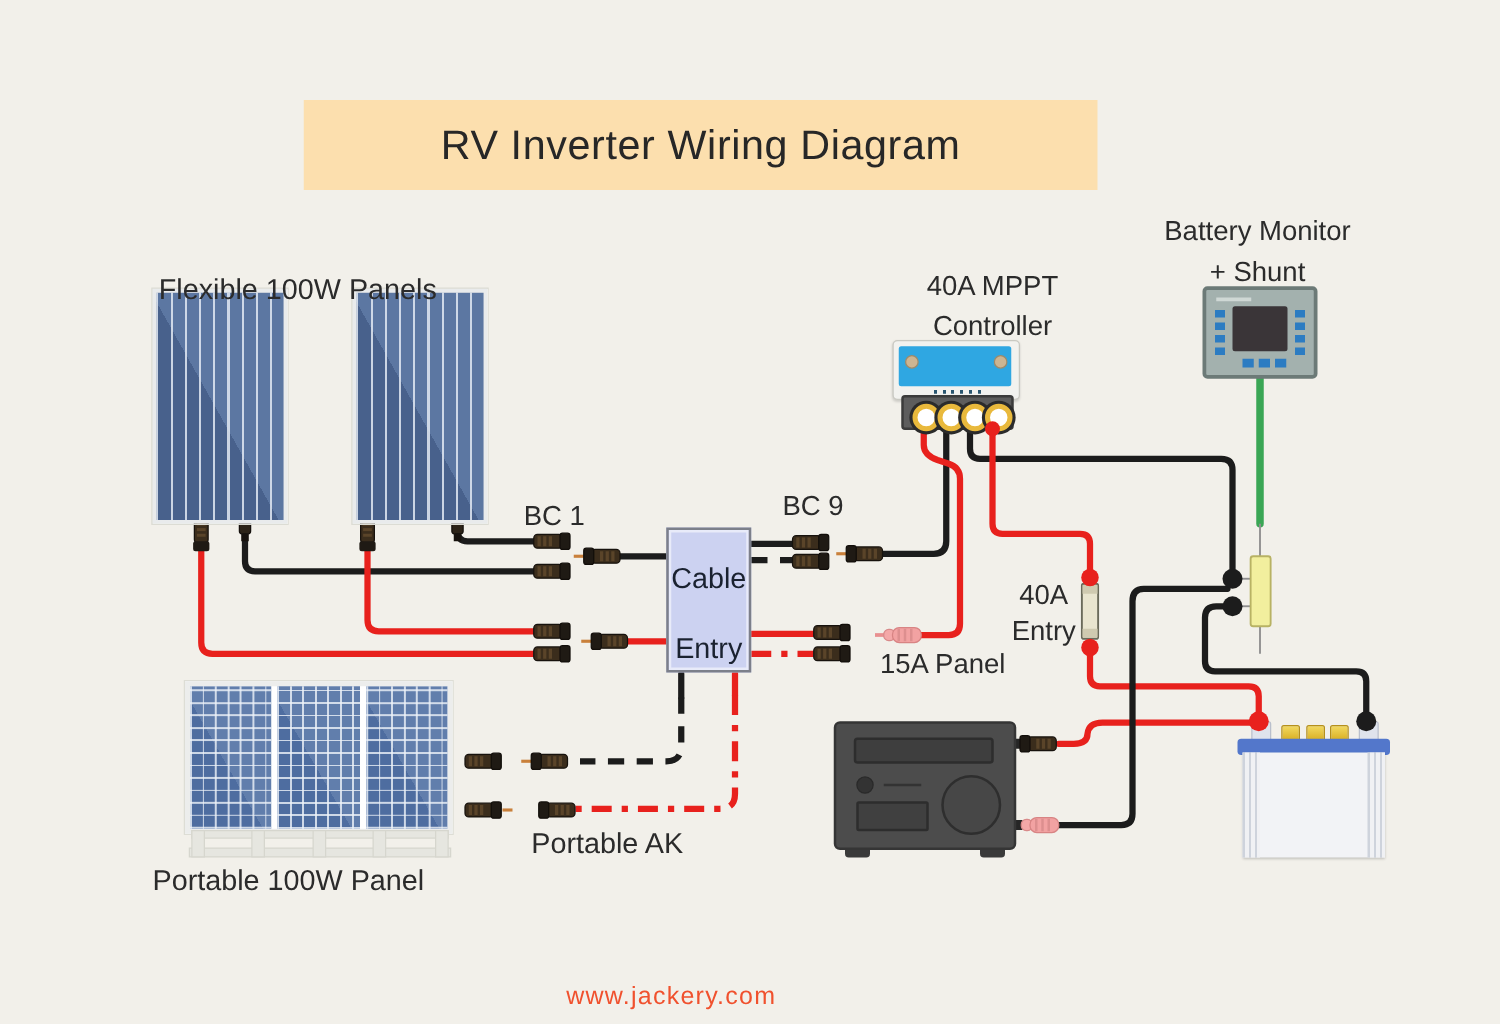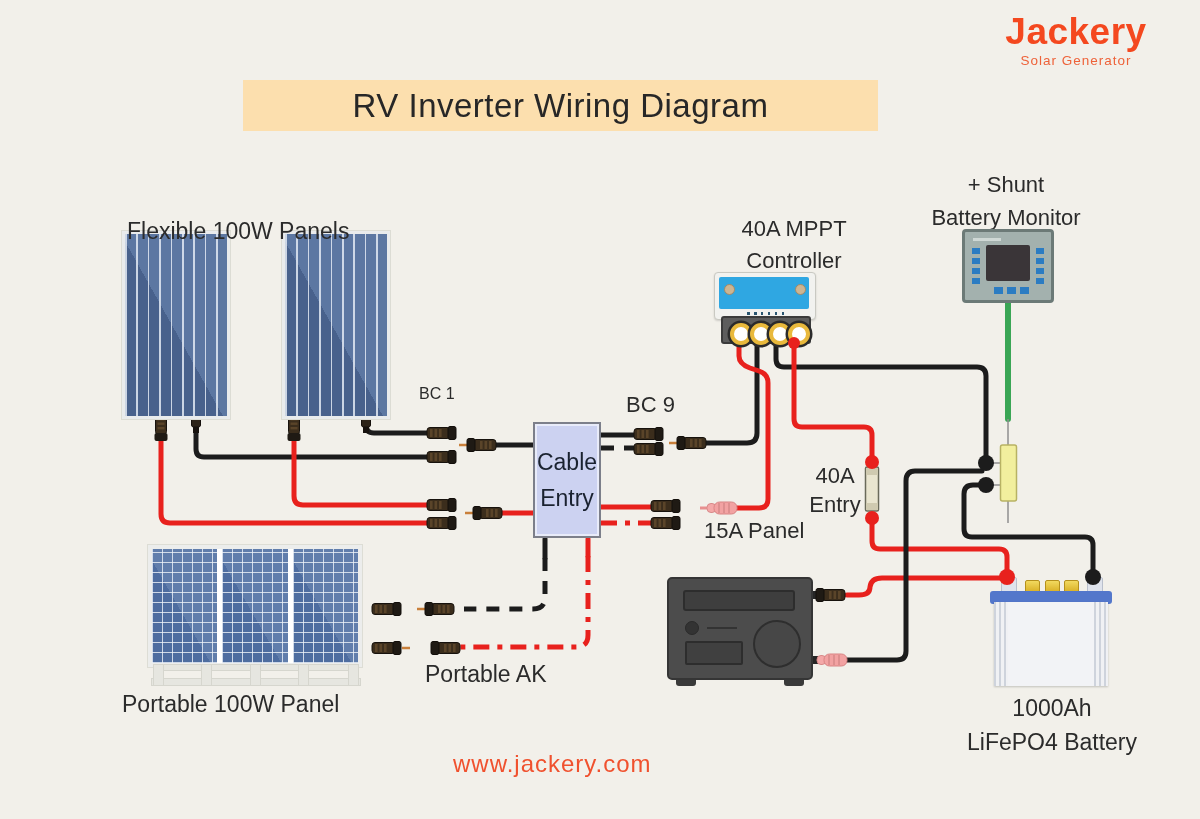--- a/index.html
+++ b/index.html
@@ -15,27 +15,27 @@
   .wr{stroke:#e8211d;stroke-width:5;fill:none;stroke-linecap:round;stroke-linejoin:round;}
   .wrd{stroke:#e8211d;stroke-width:5;fill:none;stroke-linecap:butt;stroke-dasharray:16 8 5 8;}
   .wg{stroke:#3aa655;stroke-width:6;fill:none;stroke-linecap:round;}
   .thin{stroke:#8f8f8f;stroke-width:1.5;fill:none;}
 
   
   .lbl{position:absolute;color:#2b2b2b;font-size:23px;white-space:nowrap;}
   .ctr{text-align:center;}
 
   
-  .banner{position:absolute;left:243px;top:80px;width:635px;height:51px;background:#fcdfae;
+  .banner{position:absolute;left:243px;top:80px;width:635px;height:72px;background:#fcdfae;
           display:flex;align-items:center;justify-content:center;}
   .banner span{font-size:33px;font-weight:500;color:#272727;letter-spacing:.5px;}
   .logo{position:absolute;left:988px;top:12px;width:176px;text-align:center;}
   .logo .nm{font-size:37px;font-weight:700;color:#f4481f;letter-spacing:.5px;line-height:40px;}
   .logo .tg{font-size:13.5px;color:#ee6239;letter-spacing:1px;margin-top:1px;}
-  .site{position:absolute;left:453px;top:750px;font-size:24px;color:#f0512e;letter-spacing:1px;}
+  .site{position:absolute;left:453px;top:786px;font-size:20px;color:#f0512e;letter-spacing:1px;}
 
   
   .fpanel{position:absolute;width:102px;height:182px;border:3px solid #e9ebec;
     box-shadow:0 0 0 1px #dcdcd4;
     background:
       repeating-linear-gradient(90deg, rgba(226,233,243,.85) 0 1.6px, rgba(226,233,243,0) 1.6px 11.4px),
       linear-gradient(to top right,#48618c 48%,#5c77a2 48%);}
   .fp1{left:122px;top:231px;} .fp2{left:282px;top:231px;}
 
   
@@ -49,21 +49,21 @@
   .stand{position:absolute;left:152px;top:665px;width:208px;height:20px;}
   .stand i{position:absolute;background:#e6e6e0;box-shadow:0 0 0 1px #d6d6ce;}
   .st-top{left:2px;top:0;width:204px;height:5px;}
   .st-bot{left:0;top:14px;width:208px;height:6px;}
   .leg{top:0;width:9px;height:20px;}
 
   
   .centry{position:absolute;left:533px;top:422px;width:64px;height:112px;background:#ccd2f1;
     border:2px solid #7c7f8a;box-shadow:inset 0 0 0 2px rgba(255,255,255,.55);
     display:flex;flex-direction:column;align-items:center;justify-content:center;gap:9px;}
-  .centry span{font-size:23px;color:#1a2230;}
+  .centry span{font-size:23px;color:#1a2230;margin-top:20px;}
 
   
   .mppt-face{position:absolute;left:714px;top:272px;width:100px;height:46px;background:#f2f2ef;
     border:1px solid #c9c9c2;border-radius:4px;box-shadow:0 1px 2px rgba(0,0,0,.15);}
   .mppt-screen{position:absolute;left:4px;top:4px;width:90px;height:32px;background:#2fa7e2;border-radius:2px;}
   .screw{position:absolute;width:9px;height:9px;border-radius:50%;background:#cdb592;border:1px solid #9e8a6a;}
   .mppt-dots{position:absolute;left:32px;top:39px;width:38px;height:3px;
     background:repeating-linear-gradient(90deg,#2a5670 0 2.5px,transparent 2.5px 7px);}
   .mppt-block{position:absolute;left:721px;top:316px;width:86px;height:24px;background:#5d5d5d;
     border:2px solid #3b3b3b;border-radius:3px;}
@@ -226,24 +226,20 @@
       <use href="#mc4r" x="372" y="602"></use>
       <use href="#mc4r" x="372" y="641"></use>
       <use href="#mc4l" x="424" y="602"></use>
       <use href="#mc4l" x="430" y="641"></use>
 
       <use href="#mc4l" x="815" y="588"></use>
       <use href="#pinkc" x="816" y="653"></use>
     </g>
   </svg>
 
-  <div class="logo">
-    <div class="nm">Jackery</div>
-    <div class="tg">Solar Generator</div>
-  </div>
 
   <div class="banner">
     <span>RV Inverter Wiring Diagram</span>
   </div>
 
   <div class="fpanel fp1"></div>
   <div class="fpanel fp2"></div>
   <div class="lbl" style="left:127px;top:218px;">Flexible 100W Panels</div>
 
   <div class="ppanel">
@@ -255,21 +251,21 @@
     <i class="st-top"></i>
       <i class="st-bot"></i>
     <i class="leg" style="left:2px;"></i>
       <i class="leg" style="left:50px;"></i>
     <i class="leg" style="left:99px;"></i>
       <i class="leg" style="left:147px;"></i>
     <i class="leg" style="left:197px;"></i>
   </div>
   <div class="lbl" style="left:122px;top:691px;">Portable 100W Panel</div>
 
-  <div class="lbl" style="left:419px;top:385px;font-size:16px;">BC 1</div>
+  <div class="lbl" style="left:419px;top:400px;font-size:22px;">BC 1</div>
   <div class="lbl" style="left:626px;top:392px;font-size:22px;">BC 9</div>
 
   <div class="centry">
     <span>Cable</span>
     <span>Entry</span>
   </div>
 
   <div class="lbl" style="left:425px;top:661px;">Portable AK</div>
 
   <div class="lbl ctr" style="left:739px;top:213px;width:110px;font-size:22px;line-height:32px;">
@@ -283,22 +279,22 @@
     <div class="mppt-dots"></div>
   </div>
   <div class="mppt-block">
     <div class="term" style="left:6.5px;"></div>
     <div class="term" style="left:26.5px;"></div>
     <div class="term" style="left:45.5px;"></div>
     <div class="term" style="left:64.5px;"></div>
   </div>
 
   <div class="lbl ctr" style="left:906px;top:168px;width:200px;font-size:22px;line-height:33px;">
+    <div>Battery Monitor</div>
     <div>+ Shunt</div>
-    <div>Battery Monitor</div>
   </div>
   <div class="monitor">
     <i class="mon-line"></i>
     <i class="mon-screen"></i>
     <i class="btn" style="left:7px;top:16px;"></i>
     <i class="btn" style="left:7px;top:26px;"></i>
     <i class="btn" style="left:7px;top:36px;"></i>
     <i class="btn" style="left:7px;top:46px;"></i>
     <i class="btn" style="left:71px;top:16px;"></i>
     <i class="btn" style="left:71px;top:26px;"></i>
@@ -328,24 +324,20 @@
   <div class="post" style="left:1001px;top:577px;"></div>
   <div class="post" style="left:1087px;top:577px;"></div>
   <div class="cap" style="left:1025px;top:580px;"></div>
   <div class="cap" style="left:1045px;top:580px;"></div>
   <div class="cap" style="left:1064px;top:580px;"></div>
   <div class="bat-top"></div>
   <div class="bat-body">
     <div class="bat-rib" style="left:0;"></div>
     <div class="bat-rib" style="right:0;"></div>
   </div>
-  <div class="lbl ctr" style="left:952px;top:691px;width:200px;line-height:34px;">
-    <div>1000Ah</div>
-    <div>LiFePO4 Battery</div>
-  </div>
 
   <div class="dot dr" style="left:788px;top:337px;width:12px;height:12px;"></div>
   <div class="dot dr" style="left:865px;top:455px;width:14px;height:14px;"></div>
   <div class="dot dr" style="left:865px;top:511px;width:14px;height:14px;"></div>
   <div class="dot dr" style="left:999px;top:569px;width:16px;height:16px;"></div>
   <div class="dot dk" style="left:978px;top:455px;width:16px;height:16px;"></div>
   <div class="dot dk" style="left:978px;top:477px;width:16px;height:16px;"></div>
   <div class="dot dk" style="left:1085px;top:569px;width:16px;height:16px;"></div>
 
   <div class="site">www.jackery.com</div>

